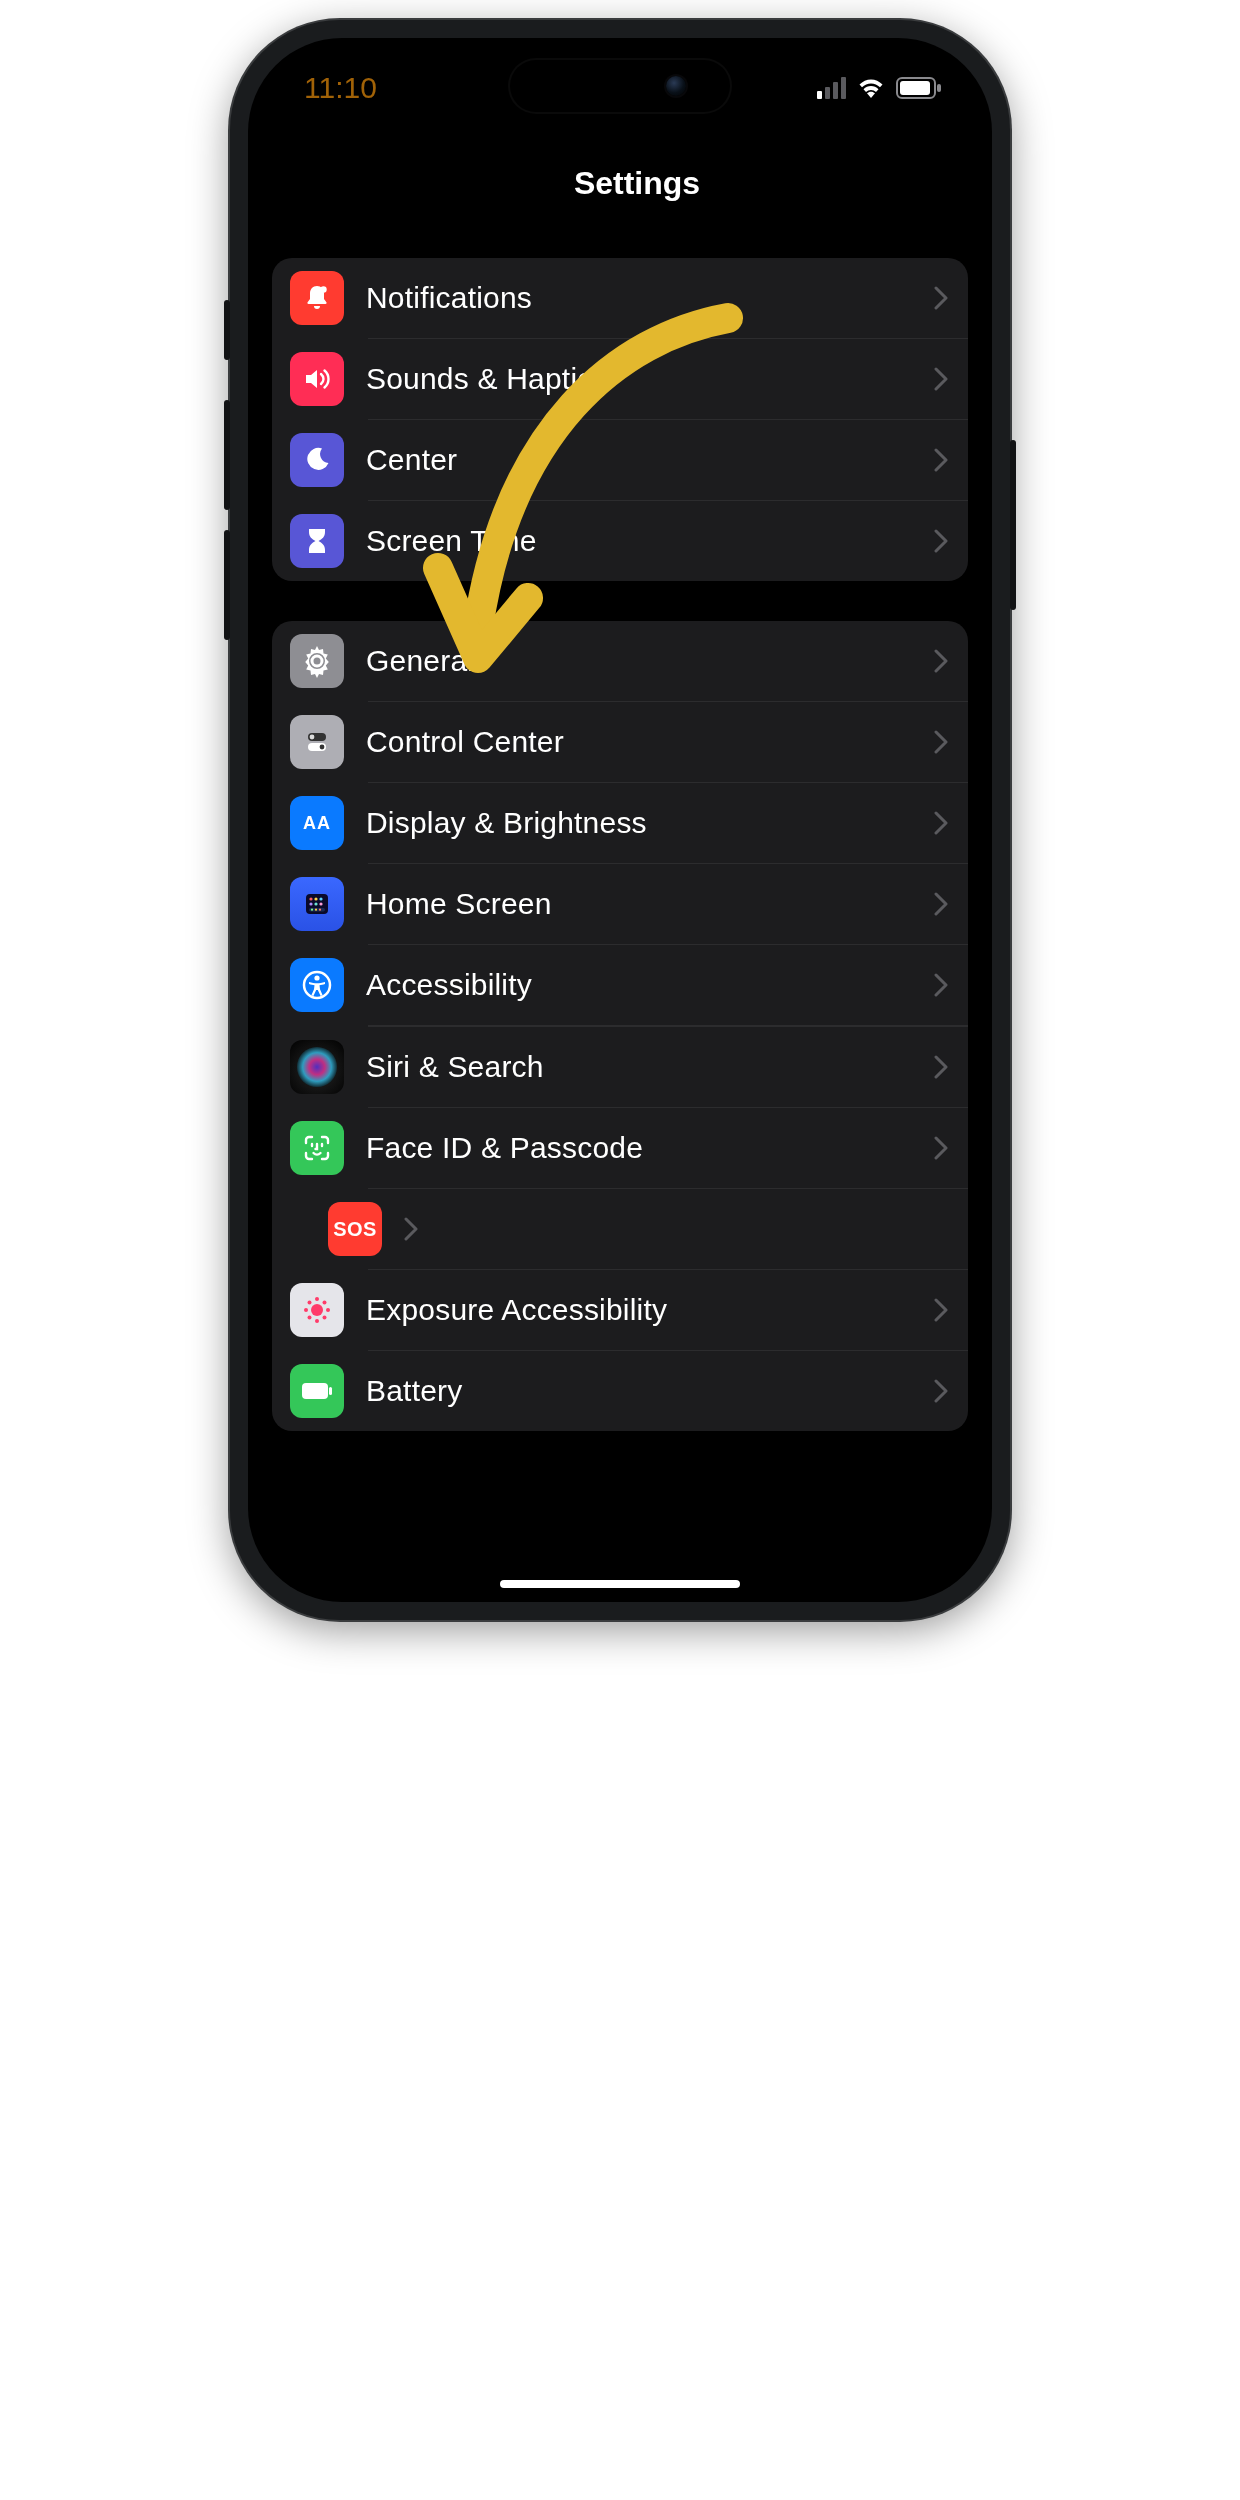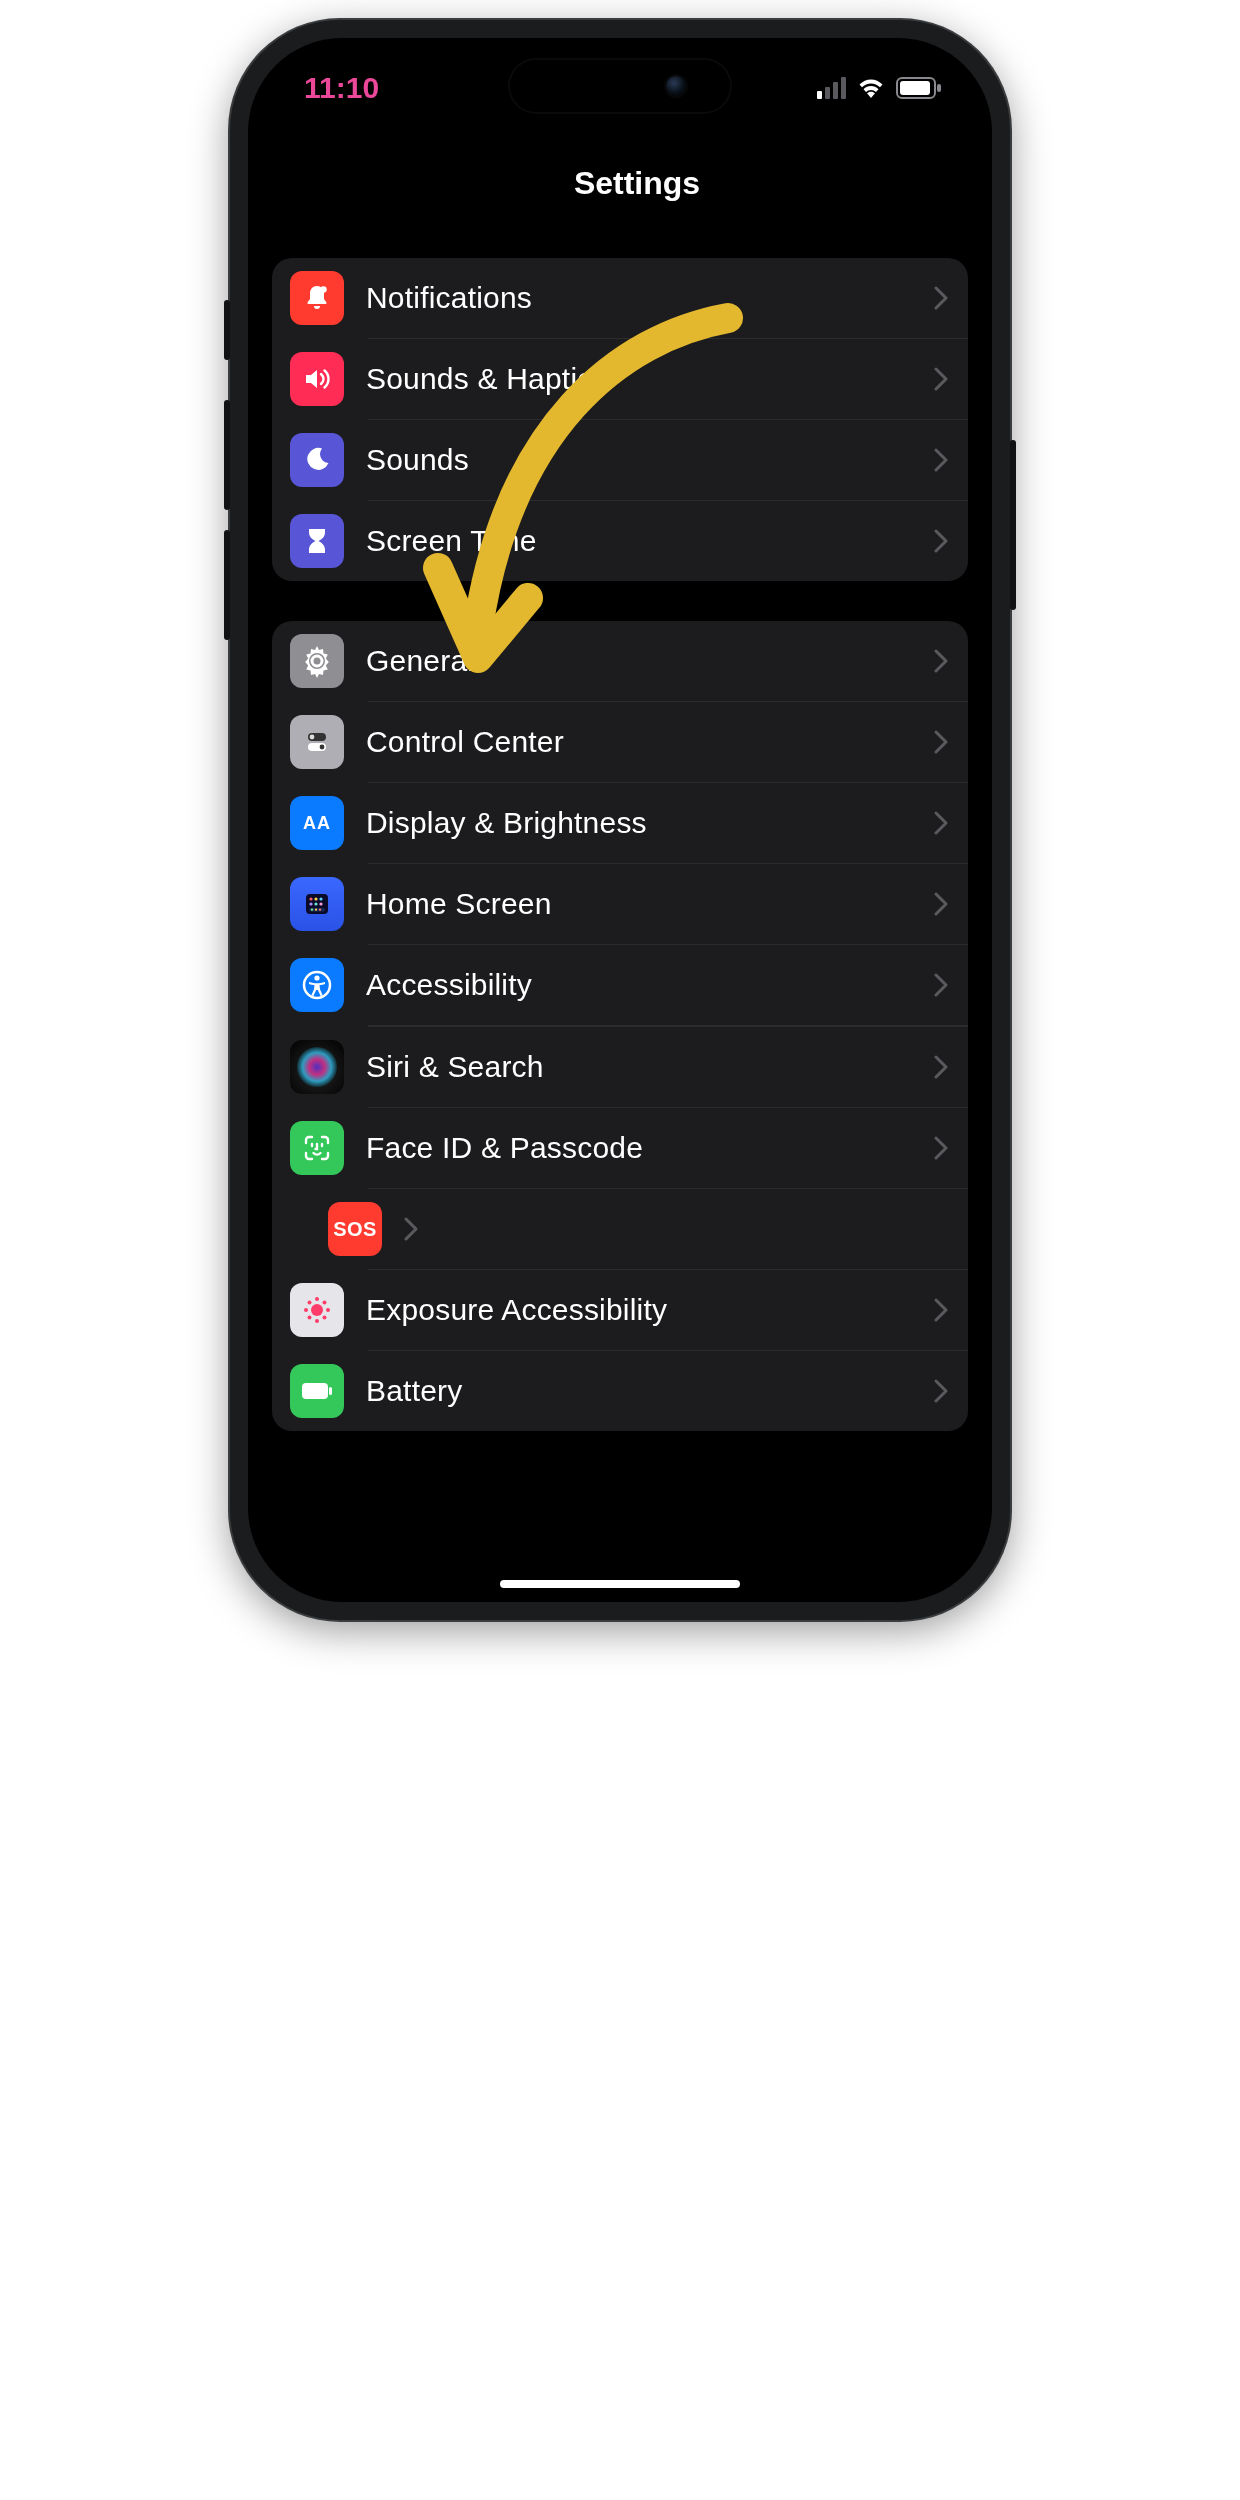--- a/index.html
+++ b/index.html
@@ -55,23 +55,23 @@
     box-shadow: 0 0 0 2px #08080a;
   }
   
   .status-bar {
     position: relative;
     height: 100px;
     display: flex;
     justify-content: space-between;
     align-items: center;
     padding: 0 50px 0 56px;
-    color: #ec4899;
+    color: #a16207;
     font-size: 30px;
-    font-weight: 700;
+    font-weight: 400;
     z-index: 10;
   }
   .status-right { display:flex; align-items:center; gap:10px; }
   .signal { display:flex; align-items:flex-end; gap:3px; height:22px; }
   .signal span { width:5px; background:#5a5a5e; border-radius:1px; }
   .signal .b1{height:8px;background:#fff;} .signal .b2{height:12px;}
   .signal .b3{height:17px;} .signal .b4{height:22px;}
   .wifi-svg, .batt-svg { display:block; }
   
   .header {
@@ -202,21 +202,21 @@
             </svg>
         </div>
         <div class="sep"></div>
 
         <div class="rowx">
           <div class="icon-box bg-indigo">
             <svg width="30" height="30" viewBox="0 0 30 30">
                 <path fill="#fff" d="M20 3.5A11 11 0 1 0 26.5 18 9 9 0 0 1 20 3.5z"></path>
               </svg>
           </div>
-          <span class="row-label">Sounds</span>
+          <span class="row-label">Center</span>
           <svg class="chev" width="14" height="24" viewBox="0 0 14 24">
               <path d="M2 2l10 10L2 22" stroke="#5a5a5e" stroke-width="3" fill="none" stroke-linecap="round" stroke-linejoin="round"></path>
             </svg>
         </div>
         <div class="sep"></div>
 
         <div class="rowx">
           <div class="icon-box bg-indigo">
             <svg width="30" height="30" viewBox="0 0 30 30">
                 <path fill="#fff" d="M7 3h16v3c0 5-3 7-6.5 9 3.5 2 6.5 4 6.5 9v3H7v-3c0-5 3-7 6.5-9C10 13 7 11 7 6V3z"></path>

